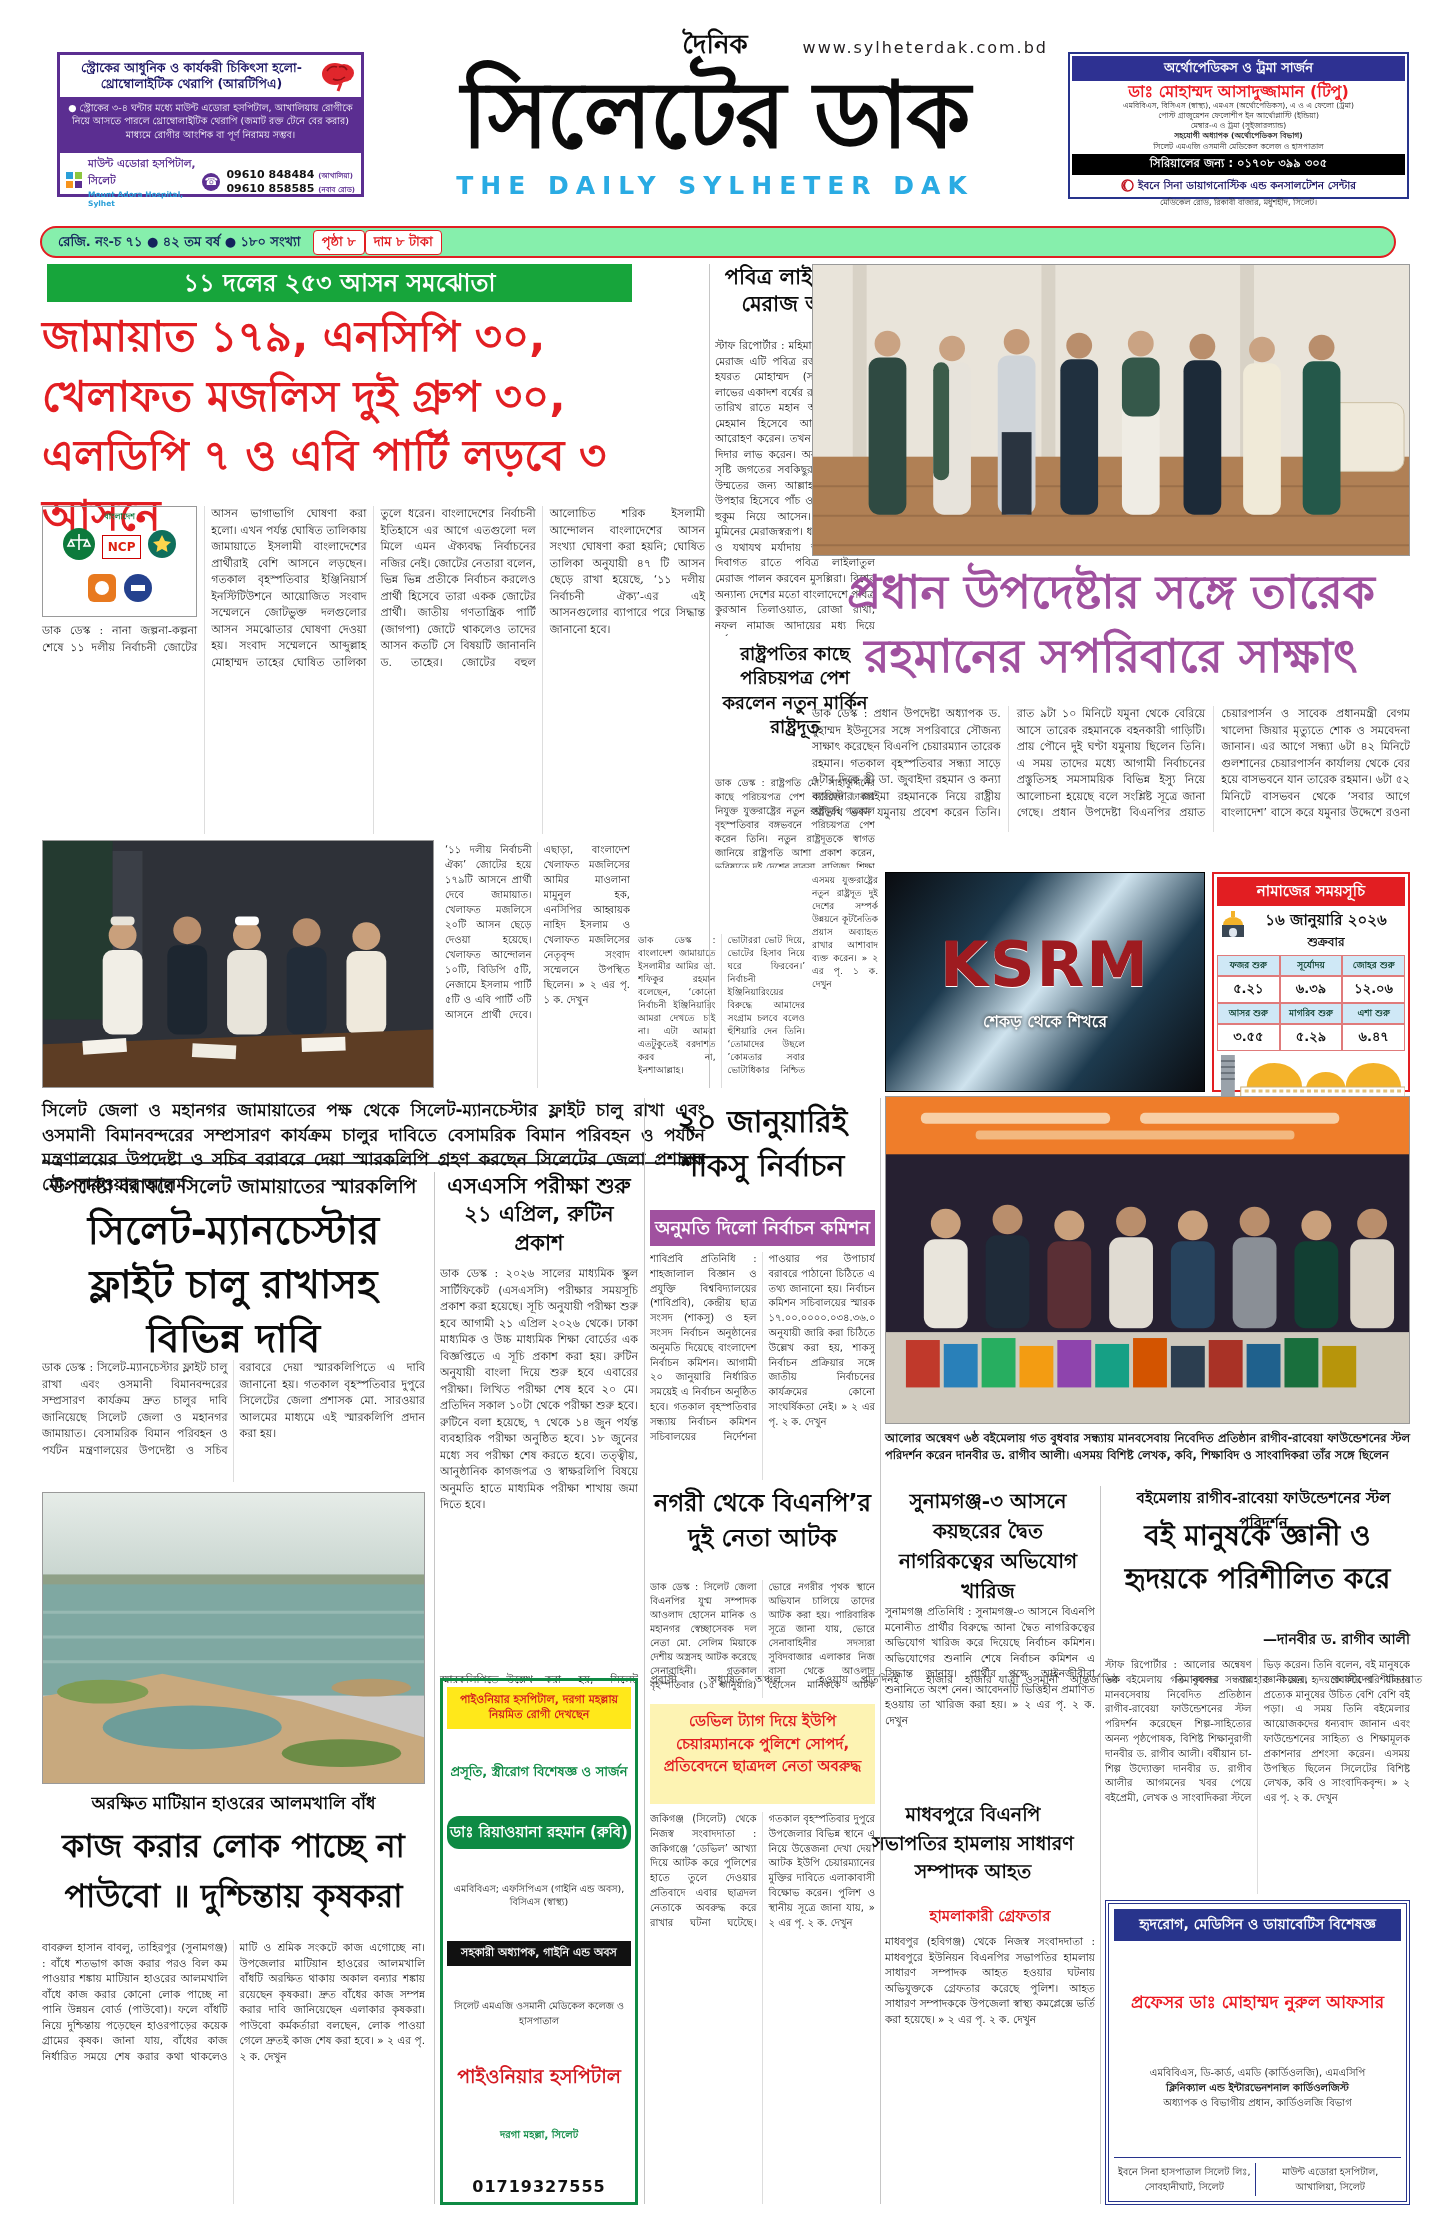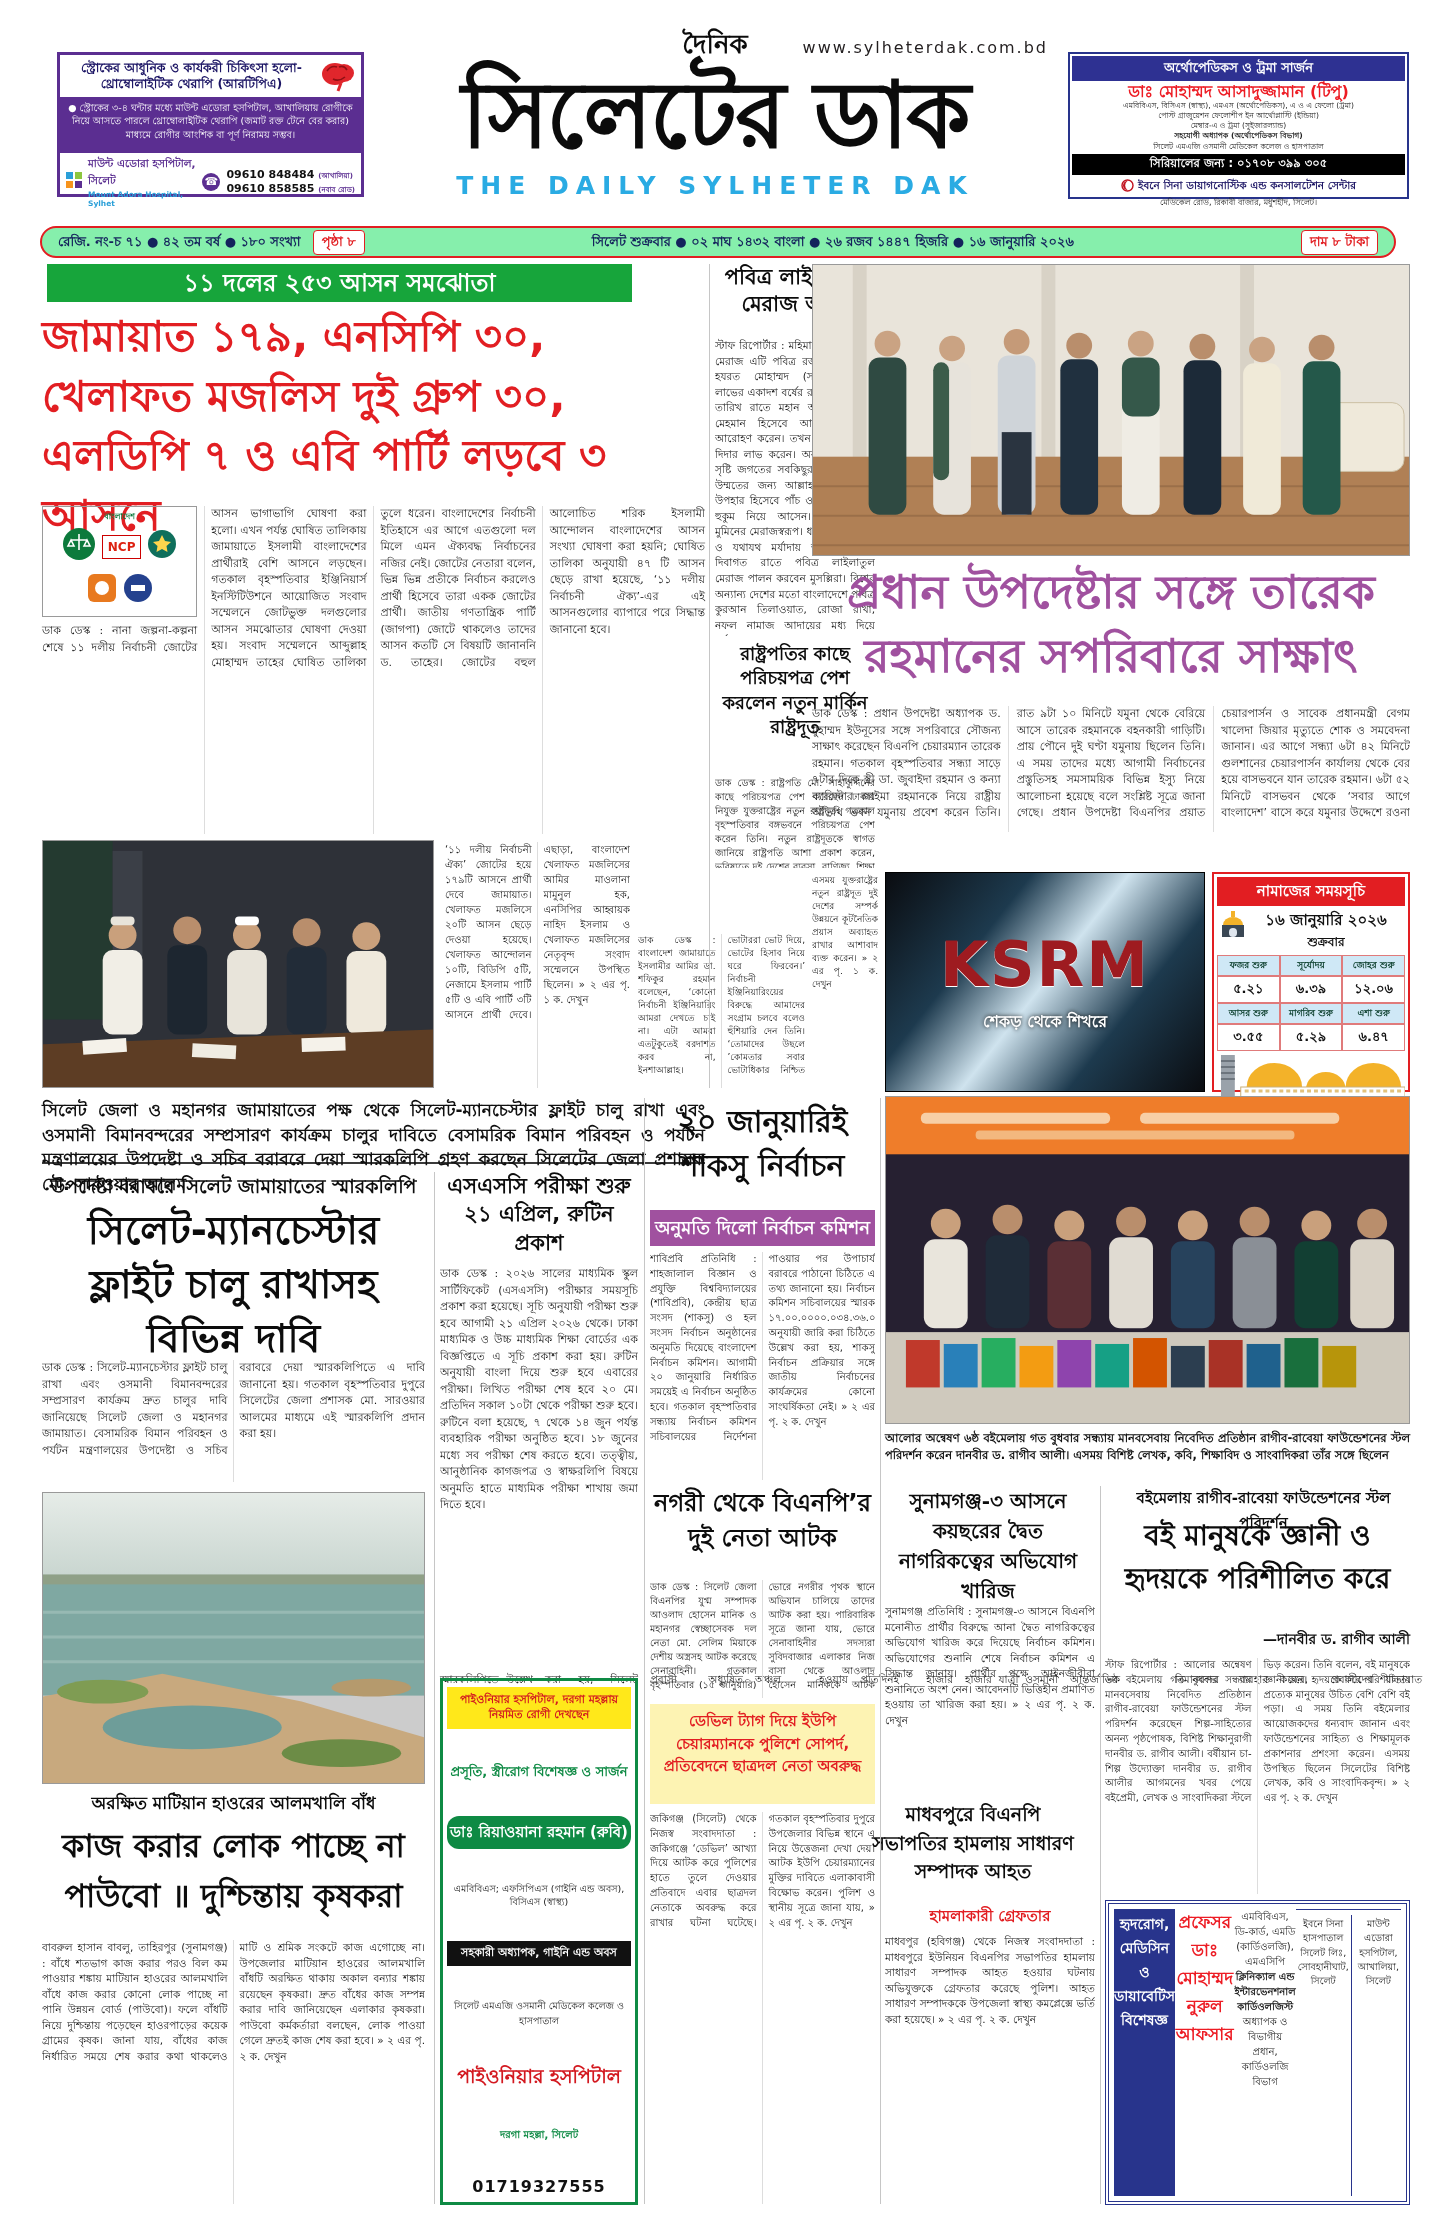--- a/index.html
+++ b/index.html
@@ -98,21 +98,20 @@
             <path d="M6.5 2a4.5 4.5 0 100 9 5.5 5.5 0 010-9z" fill="#c1121f"></path>
           </svg></span>
       <span style="font-size:10.5px;font-weight:bold;color:#1b1464;">ইবনে সিনা ডায়াগনোস্টিক এন্ড কনসালটেশন সেন্টার</span>
     </div>
     <div style="font-size:8px;text-align:center;color:#222;">মেডিকেল রোড, রিকাবী বাজার, মধুশহীদ, সিলেট।</div>
   </div>
 
   <div class="folio">
     <span style="padding-left:16px;">রেজি. নং-চ ৭১ ● ৪২ তম বর্ষ ● ১৮০ সংখ্যা</span>
     <span class="badge" style="margin-left:12px;">পৃষ্ঠা ৮</span>
-    <span style="flex:1;text-align:center;">সিলেট শুক্রবার ● ০২ মাঘ ১৪৩২ বাংলা ● ২৬ রজব ১৪৪৭ হিজরি ● ১৬ জানুয়ারি ২০২৬</span>
     <span class="badge" style="margin-right:16px;">দাম ৮ টাকা</span>
   </div>
 
   <div class="abs kicker-green" style="left:47px;top:264px;width:585px;height:38px;font-size:24px;line-height:38px;">১১ দলের ২৫৩ আসন সমঝোতা</div>
   <div class="abs hl-red" style="left:42px;top:307px;width:663px;height:192px;font-size:42px;line-height:1.42;">জামায়াত ১৭৯, এনসিপি ৩০, খেলাফত মজলিস দুই গ্রুপ ৩০, এলডিপি ৭ ও এবি পার্টি লড়বে ৩ আসনে</div>
 
   <div class="abs body-md cols4" style="left:42px;top:506px;width:663px;height:328px;">
     <div style="border:1px solid #9a9a9a;padding:4px;margin-bottom:6px;break-inside:avoid;">
       <div style="font-size:8px;font-weight:bold;color:#0c7a3c;text-align:center;">বাংলাদেশ</div>
       <div style="display:flex;flex-wrap:wrap;gap:6px;justify-content:center;align-items:center;padding:4px 0;">
@@ -359,21 +358,21 @@
   <div class="abs body-sm" style="left:885px;top:1604px;width:210px;height:190px;overflow:hidden;">সুনামগঞ্জ প্রতিনিধি : সুনামগঞ্জ-৩ আসনে বিএনপি মনোনীত প্রার্থীর বিরুদ্ধে আনা দ্বৈত নাগরিকত্বের অভিযোগ খারিজ করে দিয়েছে নির্বাচন কমিশন। অভিযোগের শুনানি শেষে নির্বাচন কমিশন এ সিদ্ধান্ত জানায়। প্রার্থীর পক্ষে আইনজীবীরা শুনানিতে অংশ নেন। আবেদনটি ভিত্তিহীন প্রমাণিত হওয়ায় তা খারিজ করা হয়। » ২ এর পৃ. ২ ক. দেখুন</div>
   <div class="abs hl-black" style="left:868px;top:1800px;width:210px;height:100px;font-size:19px;line-height:1.5;">মাধবপুরে বিএনপি সভাপতির হামলায় সাধারণ সম্পাদক আহত</div>
   <div class="abs" style="left:885px;top:1904px;width:210px;height:26px;color:#e21e22;font-size:15px;font-weight:bold;text-align:center;">হামলাকারী গ্রেফতার</div>
   <div class="abs body-sm" style="left:885px;top:1934px;width:210px;height:270px;overflow:hidden;">মাধবপুর (হবিগঞ্জ) থেকে নিজস্ব সংবাদদাতা : মাধবপুরে ইউনিয়ন বিএনপির সভাপতির হামলায় সাধারণ সম্পাদক আহত হওয়ার ঘটনায় অভিযুক্তকে গ্রেফতার করেছে পুলিশ। আহত সাধারণ সম্পাদককে উপজেলা স্বাস্থ্য কমপ্লেক্সে ভর্তি করা হয়েছে। » ২ এর পৃ. ২ ক. দেখুন</div>
 
   <div class="abs hl-black" style="left:1111px;top:1486px;width:305px;height:26px;font-size:15px;">বইমেলায় রাগীব-রাবেয়া ফাউন্ডেশনের স্টল পরিদর্শন</div>
   <div class="abs hl-black" style="left:1105px;top:1514px;width:305px;height:110px;font-size:28px;line-height:1.55;">বই মানুষকে জ্ঞানী ও হৃদয়কে পরিশীলিত করে</div>
   <div class="abs" style="left:1105px;top:1628px;width:305px;height:24px;font-size:14px;font-weight:bold;text-align:right;color:#111;">—দানবীর ড. রাগীব আলী</div>
   <div class="abs body-sm cols2" style="left:1105px;top:1658px;width:305px;height:236px;overflow:hidden;font-size:10px;">স্টাফ রিপোর্টার : আলোর অন্বেষণ ৬ষ্ঠ বইমেলায় গত বুধবার সন্ধ্যায় মানবসেবায় নিবেদিত প্রতিষ্ঠান রাগীব-রাবেয়া ফাউন্ডেশনের স্টল পরিদর্শন করেছেন শিল্প-সাহিত্যের অনন্য পৃষ্ঠপোষক, বিশিষ্ট শিক্ষানুরাগী দানবীর ড. রাগীব আলী। বর্ষীয়ান চা-শিল্প উদ্যোক্তা দানবীর ড. রাগীব আলীর আগমনের খবর পেয়ে বইপ্রেমী, লেখক ও সাংবাদিকরা স্টলে ভিড় করেন। তিনি বলেন, বই মানুষকে জ্ঞানী করে, হৃদয়কে করে পরিশীলিত। প্রত্যেক মানুষের উচিত বেশি বেশি বই পড়া। এ সময় তিনি বইমেলার আয়োজকদের ধন্যবাদ জানান এবং ফাউন্ডেশনের সাহিত্য ও শিক্ষামূলক প্রকাশনার প্রশংসা করেন। এসময় উপস্থিত ছিলেন সিলেটের বিশিষ্ট লেখক, কবি ও সাংবাদিকবৃন্দ। » ২ এর পৃ. ২ ক. দেখুন</div>
 
-  <div class="abs" style="left:1105px;top:1900px;width:305px;height:305px;border:4px double #28348c;padding:5px;display:flex;justify-content:space-between;text-align:center;">
+  <div class="abs" style="left:1105px;top:1900px;width:305px;height:305px;border:4px double #28348c;padding:5px;display:flex;flex-direction:column;justify-content:space-between;text-align:center;">
     <div style="background:#28348c;color:#fff;font-size:14px;font-weight:bold;padding:4px 0;">হৃদরোগ, মেডিসিন ও ডায়াবেটিস বিশেষজ্ঞ</div>
     <div style="color:#ed1c24;font-size:17px;font-weight:800;">প্রফেসর ডাঃ মোহাম্মদ নুরুল আফসার</div>
     <div style="font-size:10px;line-height:1.5;color:#222;">
       <span style="display:block;">এমবিবিএস, ডি-কার্ড, এমডি (কার্ডিওলজি), এমএসিপি</span>
       <span style="display:block;font-weight:bold;">ক্লিনিক্যাল এন্ড ইন্টারভেনশনাল কার্ডিওলজিস্ট</span>
       <span style="display:block;">অধ্যাপক ও বিভাগীয় প্রধান, কার্ডিওলজি বিভাগ</span>
     </div>
     <div style="display:grid;grid-template-columns:1fr 1fr;gap:4px;border-top:1px solid #28348c;padding-top:5px;">
       <div style="font-size:9.5px;line-height:1.5;border-right:1px solid #28348c;padding:2px;color:#222;">ইবনে সিনা হাসপাতাল সিলেট লিঃ, সোবহানীঘাট, সিলেট</div>
       <div style="font-size:9.5px;line-height:1.5;padding:2px;color:#222;">মাউন্ট এডোরা হসপিটাল, আখালিয়া, সিলেট</div>

